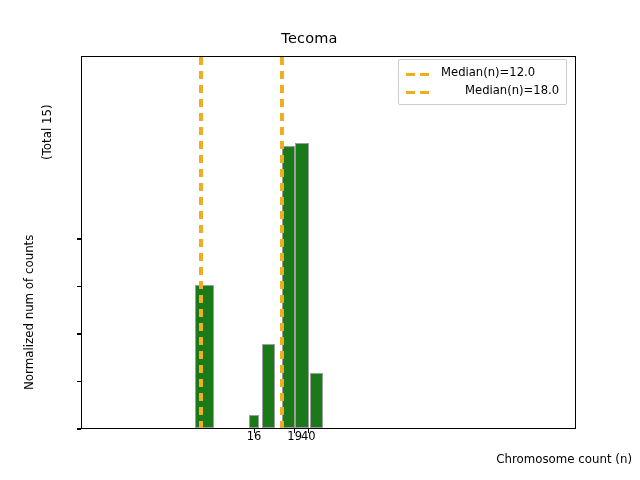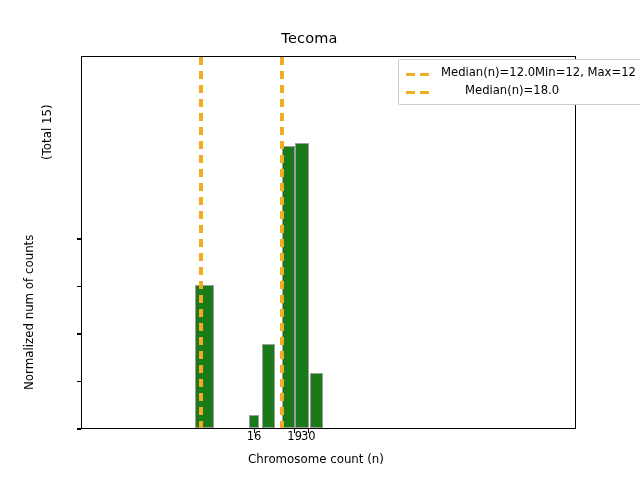--- a/index.html
+++ b/index.html
@@ -39,21 +39,21 @@
 
   
   .xtick{position:absolute;top:0;width:0;height:0;}
   .xtick .tmark{position:absolute;top:0;left:-0.6px;width:1.2px;height:4.2px;background:#000;}
   .xtick .tlabel{
     position:absolute;top:0;font-size:11.5px;color:#000;white-space:nowrap;
     transform:translateX(-50%);
   }
 
   #xlabel{
-    position:absolute;left:0;top:452px;width:632px;text-align:center;
+    position:absolute;left:0;top:452px;width:632px;text-align:right;
     font-size:11.8px;color:#000;
   }
 
   
   .ylab-rot{
     position:absolute;font-size:11.8px;color:#000;white-space:nowrap;
     transform-origin:0 0;transform:rotate(-90deg);
   }
 
   
@@ -67,21 +67,21 @@
   .legend-entry + .legend-entry{margin-top:2px;gap:24px;}
   .legend-key{
     width:28px;min-width:28px;height:15px;position:relative;margin-right:7px;margin-top:1px;
   }
   .legend-key .dash{
     position:absolute;top:7px;left:0;width:28px;height:2.8px;
     background:repeating-linear-gradient(to right,
       #f0ad21 0px,#f0ad21 9px,
       rgba(255,255,255,0) 9px,rgba(255,255,255,0) 14px);
   }
-  .legend-texts{display:flex;flex-direction:row;}
+  .legend-texts{display:flex;flex-direction:column;}
   .legend-line{font-size:11.6px;color:#000;line-height:15.5px;white-space:nowrap;}
 </style>
 </head>
 <body>
 
 <div id="fig">
 
   <div id="chart-title">Tecoma</div>
 
   <div class="ylab-rot" id="ylabel-main" style="left:22px;top:390px;">Normalized num of counts</div>
@@ -122,34 +122,33 @@
       <div class="xtick" style="left: 254.115px; top: 429px;">
         <span class="tmark"></span>
         <span class="tlabel">16</span>
       </div>
       <div class="xtick" style="left: 294.689px; top: 429px;">
         <span class="tmark"></span>
         <span class="tlabel">19</span>
       </div>
       <div class="xtick" style="left: 308.213px; top: 429px;">
         <span class="tmark"></span>
-        <span class="tlabel">30</span>
+        <span class="tlabel">40</span>
       </div>
     </div>
 
   <div id="xlabel">Chromosome count (n)</div>
 
   <div id="legend">
     <div class="legend-entry">
       <span class="legend-key">
           <span class="dash"></span>
         </span>
       <span class="legend-texts">
         <span class="legend-line">Median(n)=12.0</span>
-        <span class="legend-line">Min=12, Max=12</span>
       </span>
     </div>
     <div class="legend-entry">
       <span class="legend-key">
           <span class="dash"></span>
         </span>
       <span class="legend-texts">
         <span class="legend-line">Median(n)=18.0</span>
       </span>
     </div>

